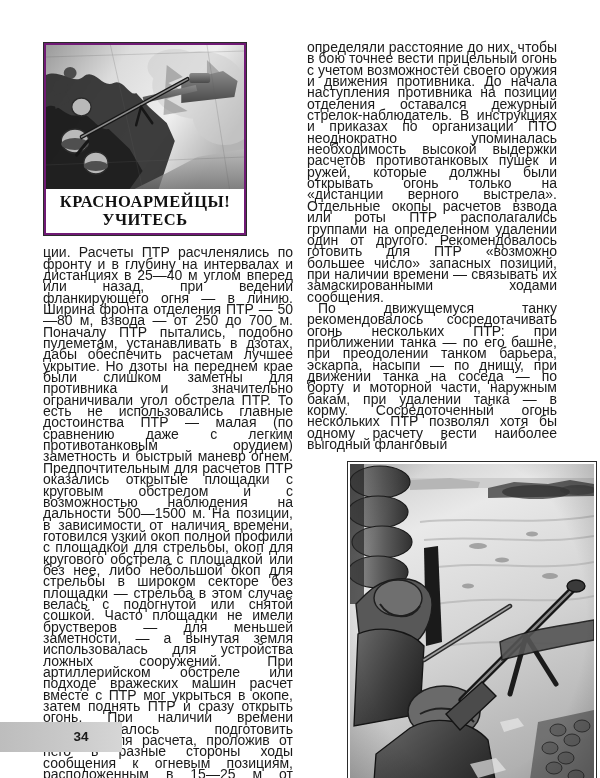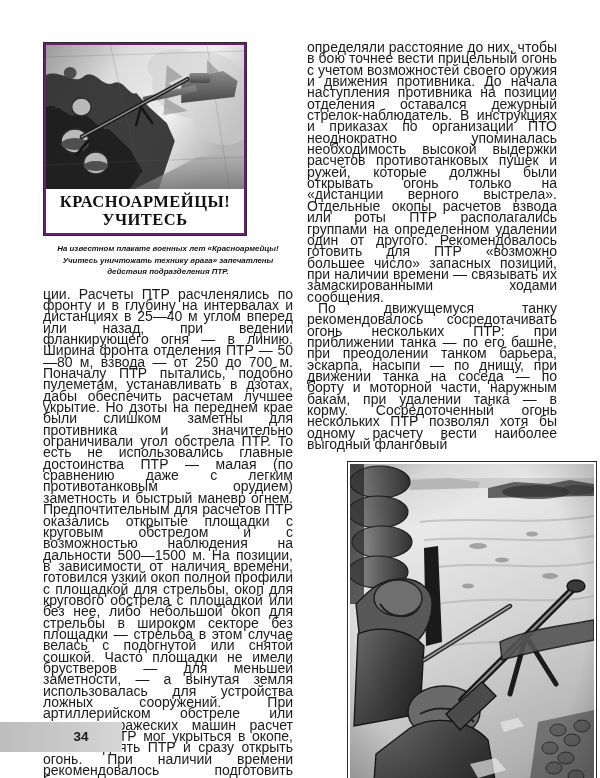--- a/index.html
+++ b/index.html
@@ -233,21 +233,20 @@
               <line x1="200" y1="0" x2="228" y2="144"></line>
             </g>
           </svg>
         </div>
 
         <div class="poster-title">
           <span class="l1">КРАСНОАРМЕЙЦЫ! УЧИТЕСЬ</span>
         </div>
       </div>
 
-      <figcaption class="fig-caption">На известном плакате военных лет «Красноармейцы! Учитесь уничтожать технику врага» запечатлены действия подразделения ПТР.</figcaption>
     </figure>
 
     <div class="body-text">
       <p>ции. Расчеты ПТР расчленялись по фронту и в глубину на интервалах и дистанциях в 25—40 м углом вперед или назад, при ведении фланкирующего огня — в линию. Ширина фронта отделения ПТР — 50—80 м, взвода — от 250 до 700 м. Поначалу ПТР пытались, подобно пулеметам, устанавливать в дзотах, дабы обеспечить расчетам лучшее укрытие. Но дзоты на переднем крае были слишком заметны для противника и значительно ограничивали угол обстрела ПТР. То есть не использовались главные достоинства ПТР — малая (по сравнению даже с легким противотанковым орудием) заметность и быстрый маневр огнем. Предпочтительным для расчетов ПТР оказались открытые площадки с круговым обстрелом и с возможностью наблюдения на дальности 500—1500 м. На позиции, в зависимости от наличия времени, готовился узкий окоп полной профили с площадкой для стрельбы, окоп для кругового обстрела с площадкой или без нее, либо небольшой окоп для стрельбы в широком секторе без площадки — стрельба в этом случае велась с подогнутой или снятой сошкой. Часто площадки не имели брустверов — для меньшей заметности, — а вынутая земля использовалась для устройства ложных сооружений. При артиллерийском обстреле или подходе вражеских машин расчет вместе с ПТР мог укрыться в окопе, затем поднять ПТР и сразу открыть огонь. При наличии времени рекомендовалось подготовить блиндаж для расчета, проложив от него в разные стороны ходы сообщения к огневым позициям, расположенным в 15—25 м от блиндажа. Чаще расчеты использовали Г-образные окопы, подготавливаемые гораздо быстрее, — длинная «ветвь» окопа служила огневой позицией, короткая, расположенная перпендикулярно фронту, перекрывалась и служила укрытием для расчета (иногда в ней устраивали даже простую импровизированную печурку). На позиции бронебойщики находили 5—6 ориентиров и</p>
     </div>
   </div>
 
   <div class="col col-right">
 
     <div class="body-text">

